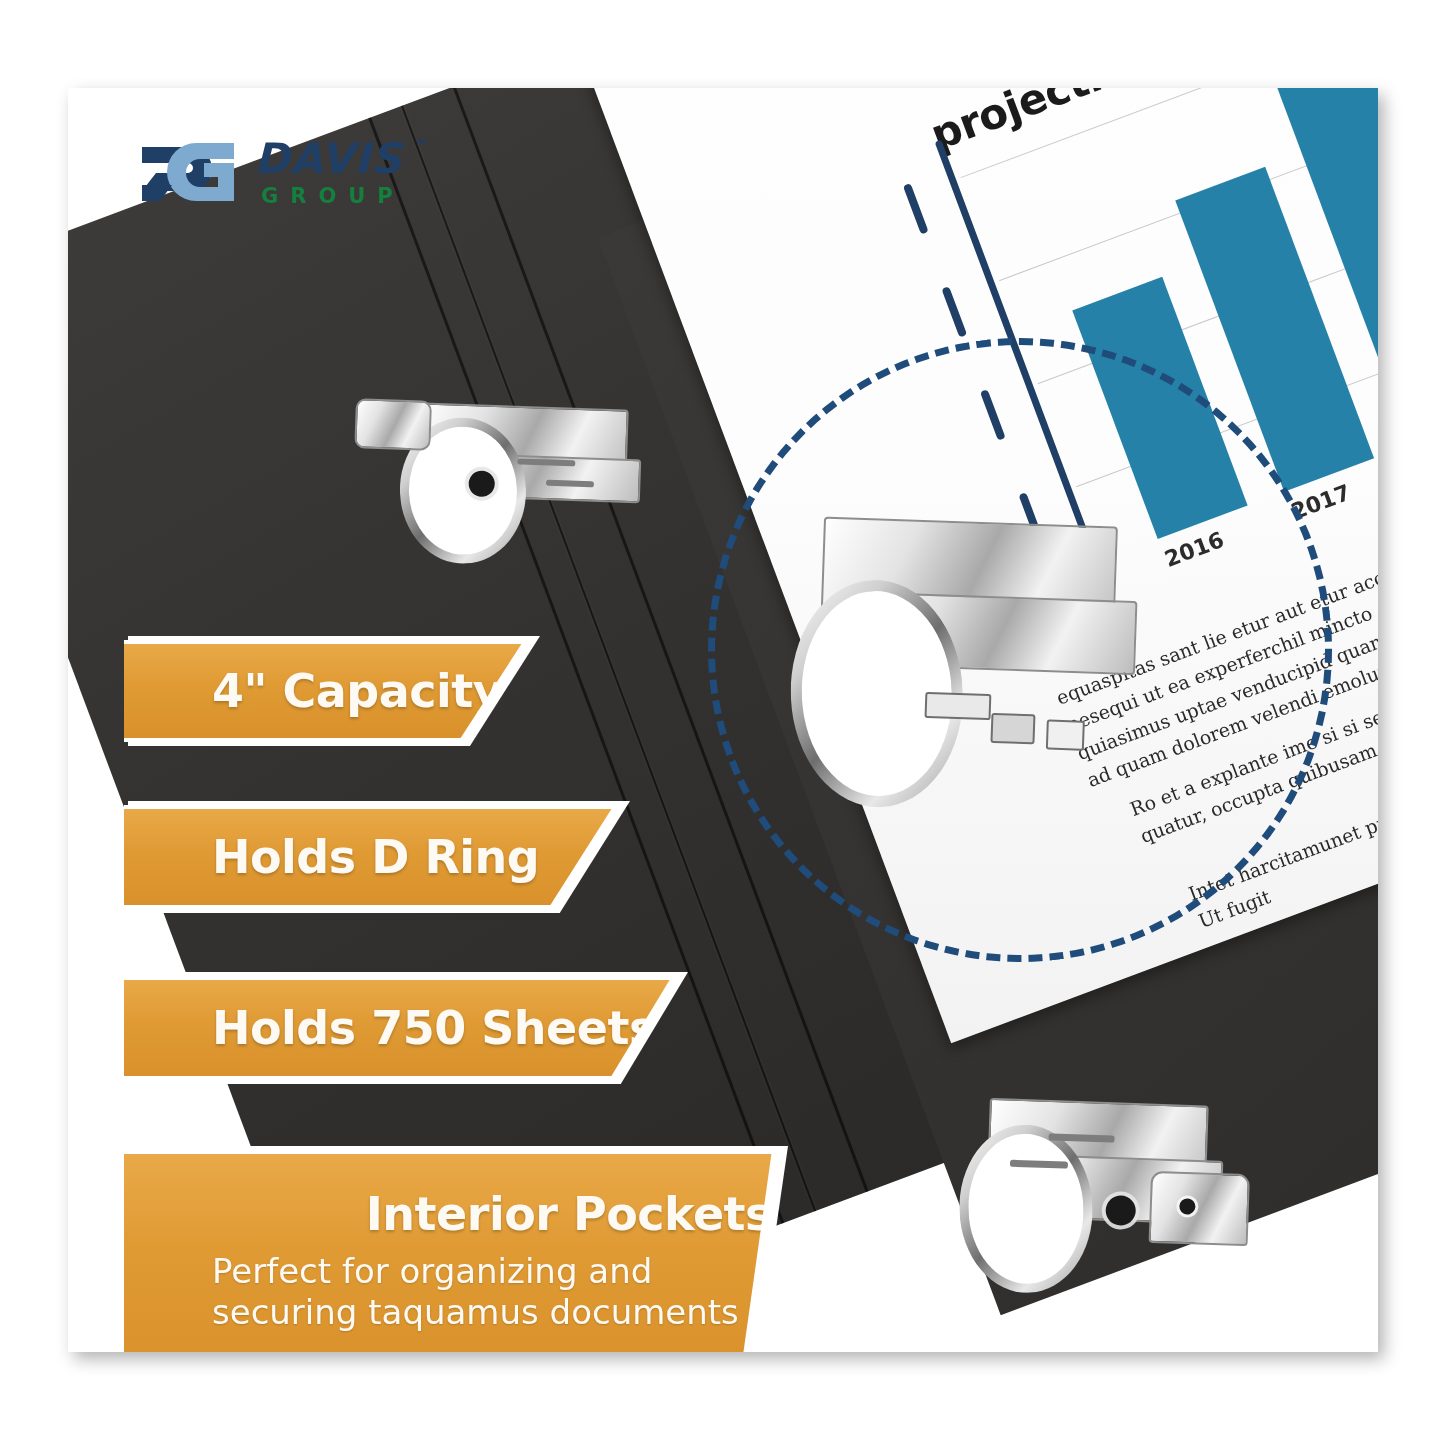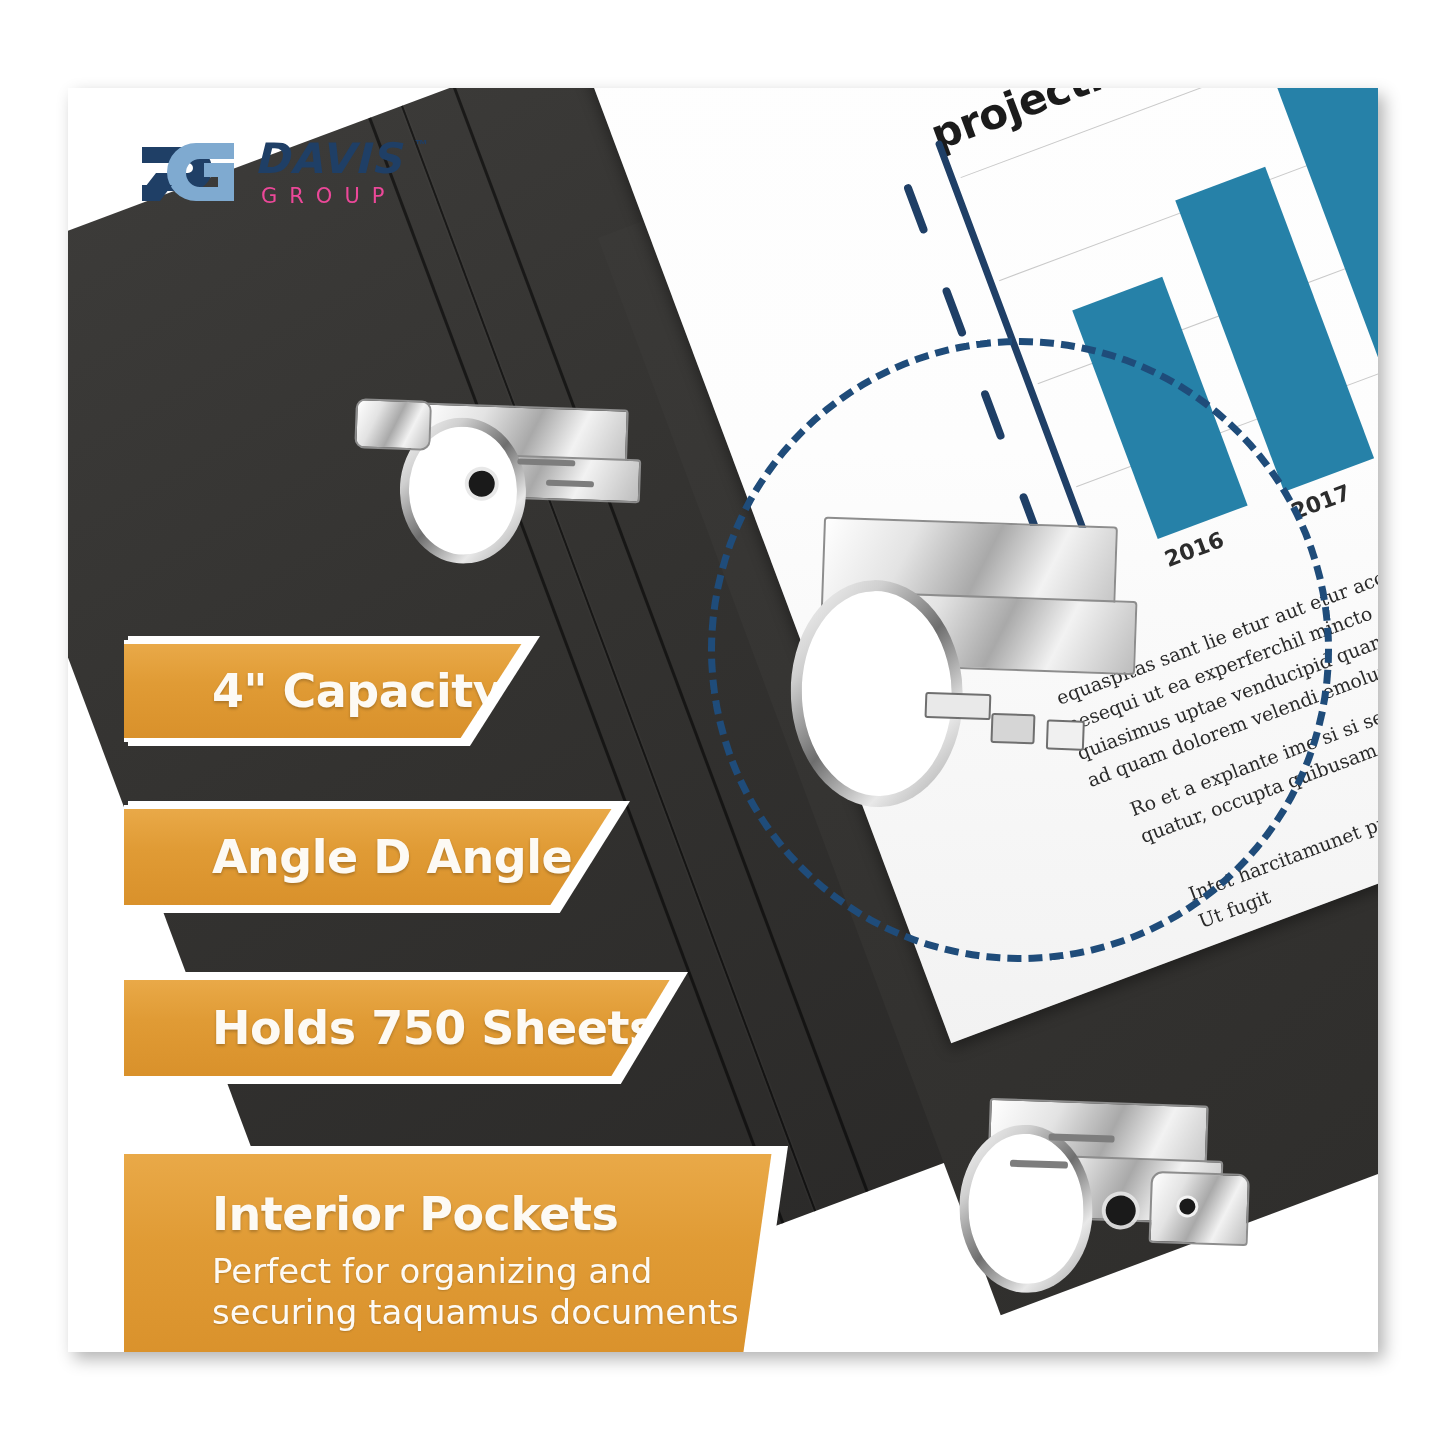--- a/index.html
+++ b/index.html
@@ -58,24 +58,24 @@
     right: -22px;
     top: 0px;
     font-size: 13px;
     font-weight: 700;
     color: #1F3F66;
     font-style: normal;
     transform: none;
   }
   #logo-group {
     font-family: "DejaVu Sans", sans-serif;
-    font-weight: 400;
+    font-weight: 700;
     font-size: 21px;
     letter-spacing: 12px;
-    color: #ec4899;
+    color: #15803d;
     margin-top: 6px;
     padding-left: 3px;
   }
 
   
   .photo-layer { position: absolute; inset: 0; }
 
   
   #binder-cover {
     position: absolute;
@@ -291,21 +291,21 @@
   #b1-outline { left: 60px; top: 548px; width: 412px; height: 110px; clip-path: polygon(0 0, 100% 0, 83% 100%, 0 100%); }
   #b1 { left: 56px; top: 552px; width: 400px; height: 102px; clip-path: polygon(0 0, 100% 0, 83.5% 100%, 0 100%); }
 
   #b2-outline { left: 60px; top: 713px; width: 502px; height: 112px; clip-path: polygon(0 0, 100% 0, 86% 100%, 0 100%); }
   #b2 { left: 56px; top: 717px; width: 490px; height: 104px; clip-path: polygon(0 0, 100% 0, 86.5% 100%, 0 100%); }
 
   #b3-outline { left: 60px; top: 884px; width: 560px; height: 112px; clip-path: polygon(0 0, 100% 0, 88% 100%, 0 100%); }
   #b3 { left: 56px; top: 888px; width: 548px; height: 104px; clip-path: polygon(0 0, 100% 0, 88.5% 100%, 0 100%); }
 
   #b4-outline { left: 60px; top: 1058px; width: 660px; height: 228px; clip-path: polygon(0 0, 100% 0, 95% 100%, 0 100%); }
-  #b4 { left: 56px; top: 1062px; width: 648px; height: 220px; clip-path: polygon(0 0, 100% 0, 95.2% 100%, 0 100%); }
+  #b4 { left: 56px; top: 1062px; width: 648px; height: 220px; clip-path: polygon(0 0, 100% 0, 95.2% 100%, 0 100%); align-items: flex-end; }
 
 </style>
 </head>
 <body>
 
 <div id="stage">
 
   <div id="card">
 
     <div class="photo-layer">
@@ -398,21 +398,21 @@
       </div>
     </div>
 
     <div class="banner-outline" id="b1-outline"></div>
     <div class="banner" id="b1">
       <span class="banner-title">4" Capacity</span>
     </div>
 
     <div class="banner-outline" id="b2-outline"></div>
     <div class="banner" id="b2">
-      <span class="banner-title">Angle D Angle</span>
+      <span class="banner-title">Holds D Ring</span>
     </div>
 
     <div class="banner-outline" id="b3-outline"></div>
     <div class="banner" id="b3">
       <span class="banner-title">Holds 750 Sheets</span>
     </div>
 
     <div class="banner-outline" id="b4-outline"></div>
     <div class="banner" id="b4">
       <span class="banner-title">Interior Pockets</span>

